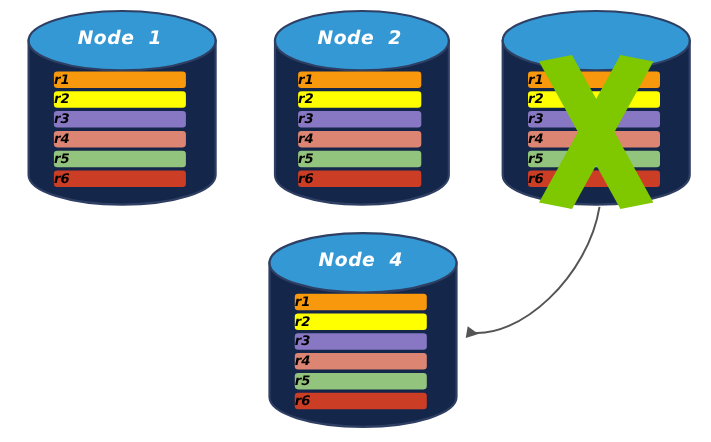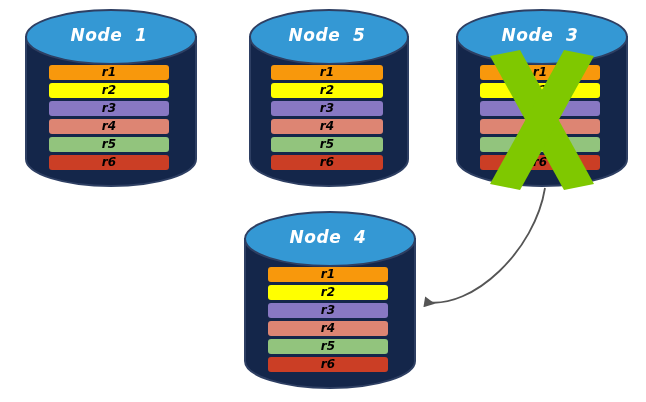--- a/index.html
+++ b/index.html
@@ -55,21 +55,20 @@
     border-radius: 3px;
     box-sizing: border-box;
   }
   .row-label {
     position: absolute;
     left: 0;
     top: 0;
     width: 100%;
     height: 15px;
     line-height: 15px;
-    text-align: center;
     color: #000000;
     font-weight: bold;
     font-size: 12px;
   }
   .x-mark {
     position: absolute;
     pointer-events: none;
   }
   .arrow-layer {
     position: absolute;
@@ -109,21 +108,21 @@
         <div class="row" style="background: rgb(203, 62, 37);">
           <span class="row-label">r6</span>
         </div>
       </div>
     </div>
     <div class="node" style="left: 248px; top: 8px; width: 158px; height: 176px;">
       <svg class="node-svg" width="162" height="180" viewBox="-2 -2 162 180">
         <path d="M 0 27 L 0 149 A 79 27 0 0 0 158 149 L 158 27 Z" fill="#14264A" stroke="#2E3F63" stroke-width="2"></path>
         <ellipse cx="79" cy="27" rx="79" ry="27" fill="#3498D4" stroke="#2E3F63" stroke-width="2"></ellipse>
       </svg>
-      <div class="node-title" style="top: 17px;">Node  5</div>
+      <div class="node-title" style="top: 17px;">Node  2</div>
       <div class="rows" style="top: 57px; padding-left: 23px; padding-right: 23px; box-sizing: border-box;">
         <div class="row" style="background: rgb(248, 152, 12);">
           <span class="row-label">r1</span>
         </div>
         <div class="row" style="background: rgb(255, 255, 0);">
           <span class="row-label">r2</span>
         </div>
         <div class="row" style="background: rgb(136, 120, 195);">
           <span class="row-label">r3</span>
         </div>
@@ -136,21 +135,20 @@
         <div class="row" style="background: rgb(203, 62, 37);">
           <span class="row-label">r6</span>
         </div>
       </div>
     </div>
     <div class="node" style="left: 455px; top: 8px; width: 170px; height: 176px;">
       <svg class="node-svg" width="174" height="180" viewBox="-2 -2 174 180">
         <path d="M 0 27 L 0 149 A 85 27 0 0 0 170 149 L 170 27 Z" fill="#14264A" stroke="#2E3F63" stroke-width="2"></path>
         <ellipse cx="85" cy="27" rx="85" ry="27" fill="#3498D4" stroke="#2E3F63" stroke-width="2"></ellipse>
       </svg>
-      <div class="node-title" style="top: 17px;">Node  3</div>
       <div class="rows" style="top: 57px; padding-left: 25px; padding-right: 25px; box-sizing: border-box;">
         <div class="row" style="background: rgb(248, 152, 12);">
           <span class="row-label">r1</span>
         </div>
         <div class="row" style="background: rgb(255, 255, 0);">
           <span class="row-label">r2</span>
         </div>
         <div class="row" style="background: rgb(136, 120, 195);">
           <span class="row-label">r3</span>
         </div>

